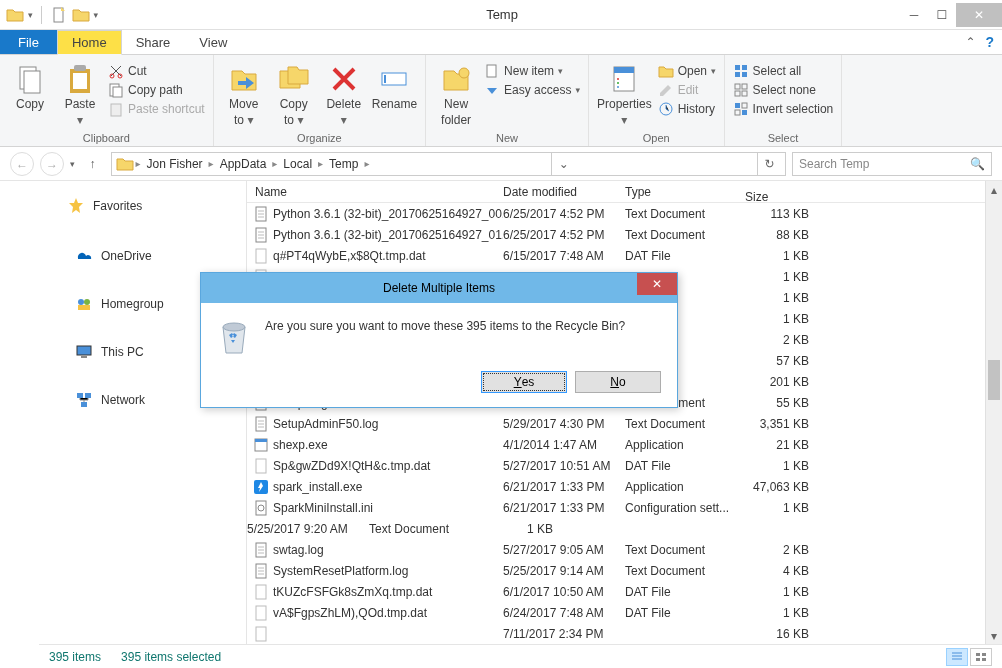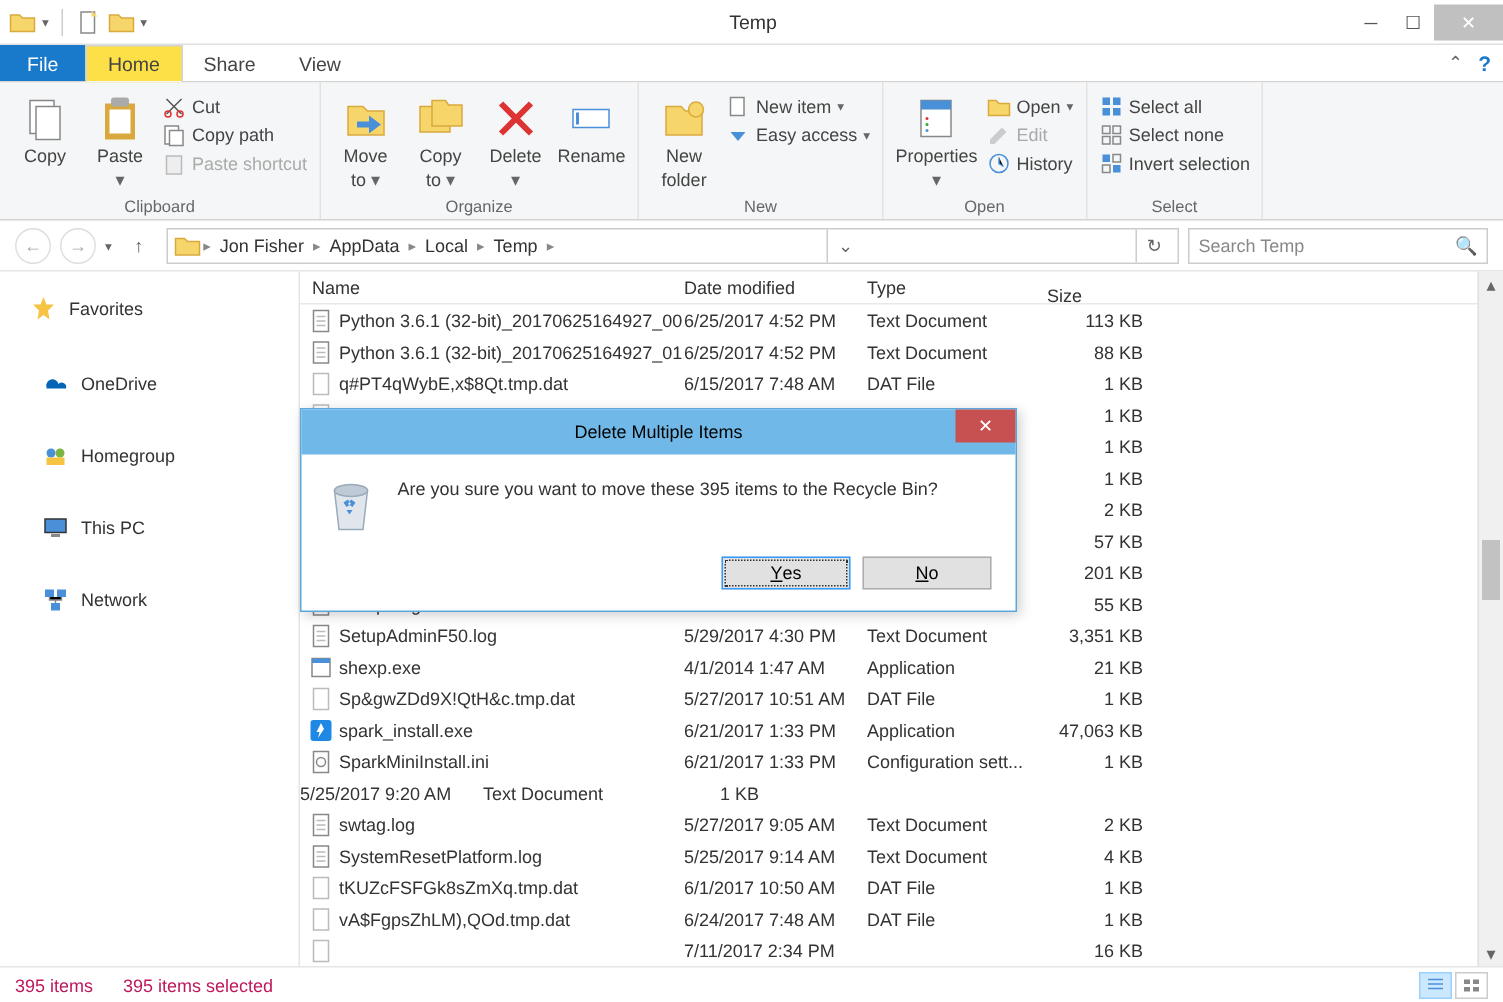--- a/index.html
+++ b/index.html
@@ -41,21 +41,21 @@
 .nav-btn { width: 24px; height: 24px; border: 1px solid #ddd; border-radius: 50%; display: flex; align-items: center; justify-content: center; color: #aaa; }
 .nav-btn.enabled { color: #555; }
 .breadcrumb { flex: 1; height: 24px; border: 1px solid #ccc; display: flex; align-items: center; padding: 0 4px; gap: 2px; }
 .crumb { display: flex; align-items: center; gap: 2px; color: #333; font-size: 12px; padding: 0 4px; }
 .crumb-sep { color: #888; font-size: 10px; }
 .refresh { width: 24px; height: 22px; border-left: 1px solid #ccc; display: flex; align-items: center; justify-content: center; margin-left: auto; color: #666; }
 .searchbox { width: 200px; height: 24px; border: 1px solid #ccc; display: flex; align-items: center; padding: 0 6px; color: #888; justify-content: space-between; }
 
 
 .main { display: flex; height: calc(668px - 30px - 25px - 92px - 34px - 24px); }
-.sidebar { width: 200px; border-right: 1px solid #e5e5e5; padding: 10px 0; overflow: hidden; }
+.sidebar { width: 200px; border-right: 1px solid #e5e5e5; padding: 10px 0; overflow: hidden; margin-left: 47px; }
 .side-item { display: flex; align-items: center; gap: 8px; padding: 4px 14px 4px 28px; color: #333; }
 .side-item.fav { padding-left: 20px; padding-top: 6px; padding-bottom: 6px; }
 .side-sep { height: 22px; }
 .side-item .ico { width: 18px; height: 18px; }
 
 .filepane { flex: 1; display: flex; flex-direction: column; position: relative; }
 .colheaders { height: 22px; display: flex; border-bottom: 1px solid #e8e8e8; align-items: center; color: #333; }
 .col-name { width: 256px; padding-left: 8px; }
 .col-date { width: 122px; }
 .col-type { width: 120px; }
@@ -66,21 +66,21 @@
 .frow .fdate { width: 122px; }
 .frow .ftype { width: 120px; white-space: nowrap; overflow: hidden; text-overflow: ellipsis; }
 .frow .fsize { width: 70px; text-align: right; padding-right: 6px; }
 .frow .fico { width: 16px; height: 16px; flex-shrink: 0; }
 .scrollbar { position: absolute; right: 0; top: 0; bottom: 0; width: 17px; background: #f0f0f0; border-left: 1px solid #e0e0e0; display: flex; flex-direction: column; }
 .sb-btn { height: 17px; display: flex; align-items: center; justify-content: center; color: #666; }
 .sb-track { flex: 1; position: relative; }
 .sb-thumb { position: absolute; left: 2px; right: 2px; top: 162px; height: 40px; background: #c2c2c2; }
 
 
-.statusbar { height: 24px; border-top: 1px solid #e5e5e5; display: flex; align-items: center; padding: 0 10px; gap: 20px; color: #be185d; }
+.statusbar { height: 24px; border-top: 1px solid #e5e5e5; display: flex; align-items: center; padding: 0 10px; gap: 20px; color: #0f766e; margin-left: 39px; }
 .status-spacer { flex: 1; }
 .view-toggle { display: flex; gap: 2px; }
 .vt-btn { width: 22px; height: 18px; border: 1px solid #ccc; display: flex; align-items: center; justify-content: center; }
 .vt-btn.active { background: #cce8ff; border-color: #99d1ff; }
 
 
 .dialog { position: absolute; left: 200px; top: 272px; width: 478px; background: #fff; border: 1px solid #5aa7de; box-shadow: 2px 2px 8px rgba(0,0,0,0.2); }
 .dialog-title { height: 30px; background: #70b8e8; display: flex; align-items: center; justify-content: center; color: #000; font-size: 13px; position: relative; }
 .dialog-close { position: absolute; right: 0; top: 0; width: 40px; height: 22px; background: #c75050; color: #fff; display: flex; align-items: center; justify-content: center; }
 .dialog-body { display: flex; padding: 14px 16px; gap: 14px; align-items: flex-start; }

